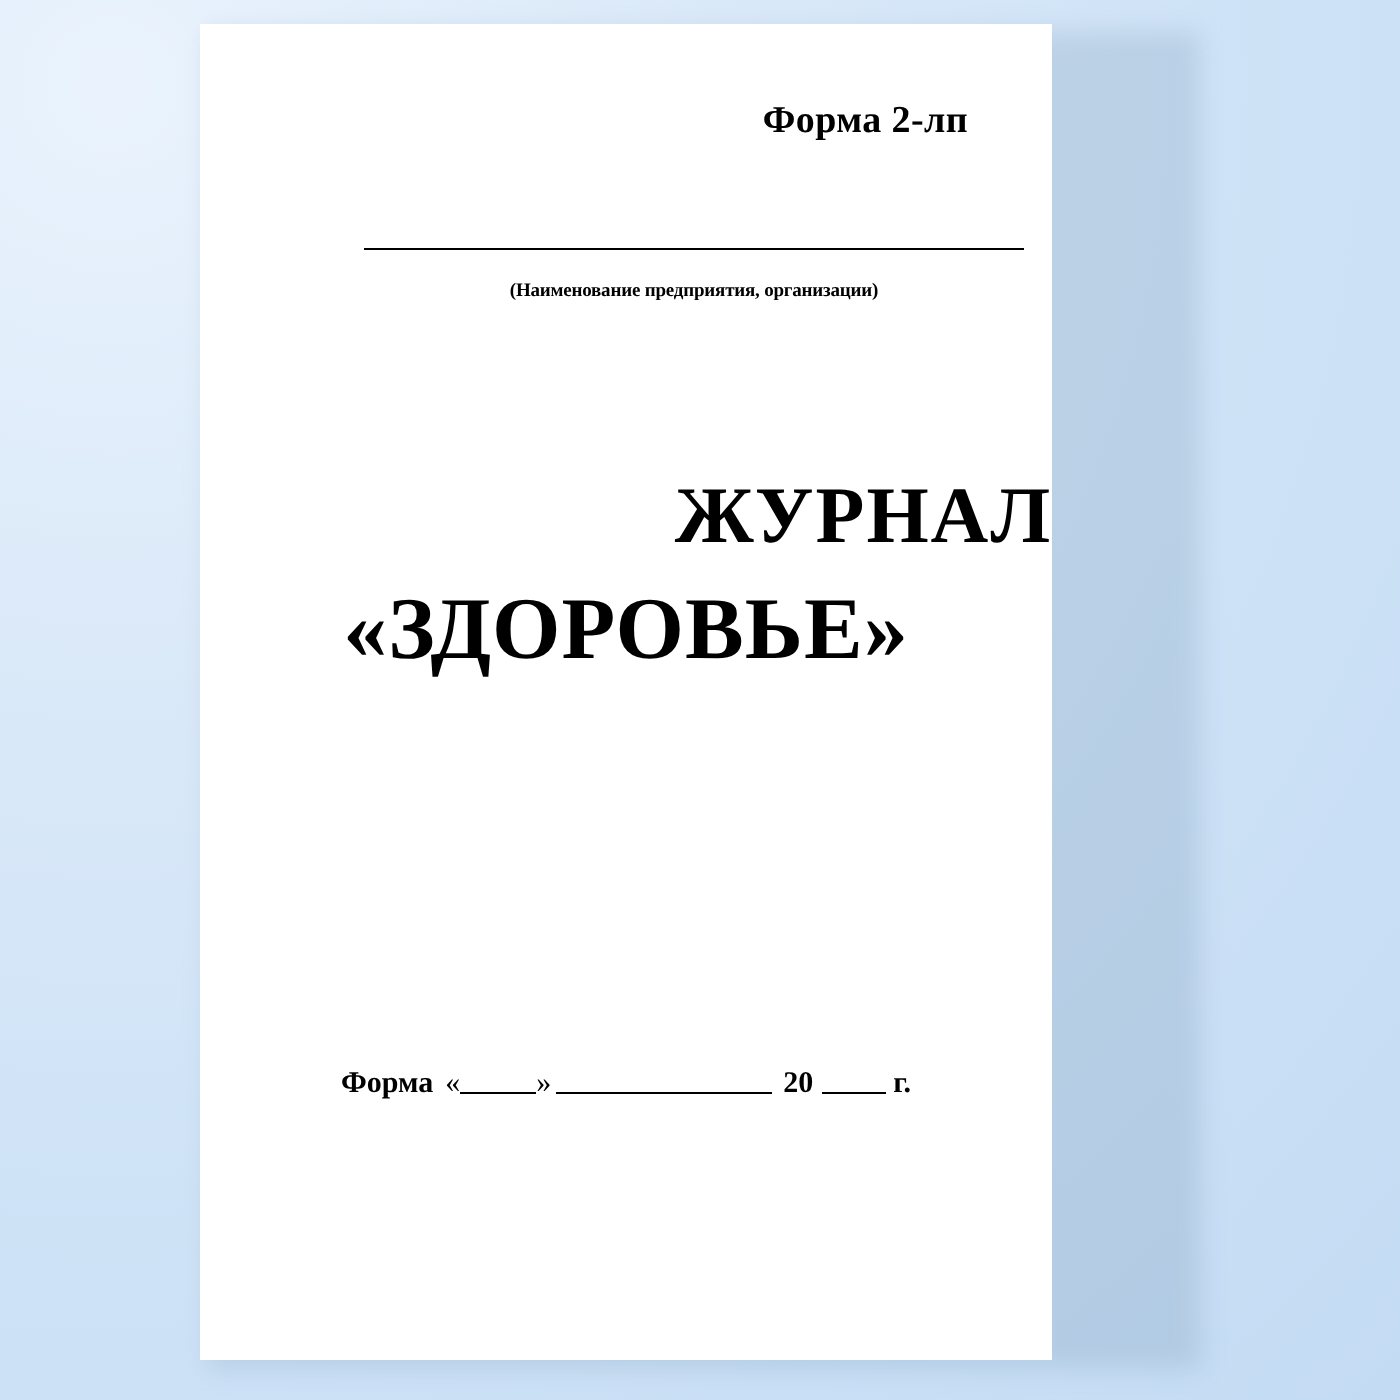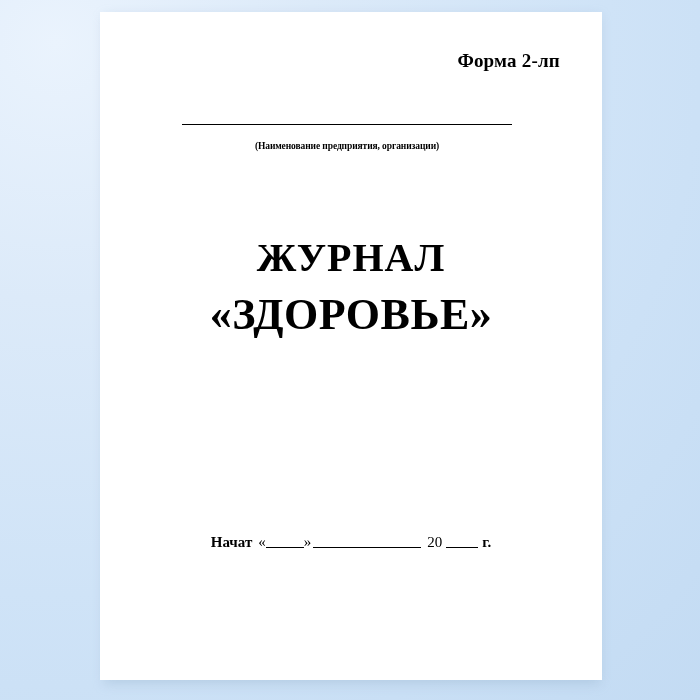--- a/index.html
+++ b/index.html
@@ -26,21 +26,21 @@
     top: 16px;
     width: 496px;
     height: 668px;
     background: rgba(120, 150, 180, 0.25);
     filter: blur(6px);
   }
   .page {
     position: absolute;
     left: 100px;
     top: 12px;
-    width: 502px;
+    width: 426px;
     height: 668px;
     background: #ffffff;
     box-sizing: border-box;
   }
 
   .form-code {
     position: absolute;
     right: 42px;
     top: 38px;
     font-size: 19px;
@@ -77,20 +77,21 @@
     right: 0;
     top: 222px;
     text-align: center;
   }
   .title-main {
     font-size: 40px;
     font-weight: bold;
     letter-spacing: 1px;
     color: #000;
     line-height: 1.18;
+    text-align: right;
   }
   .title-sub {
     font-size: 44px;
     font-weight: bold;
     letter-spacing: 0.5px;
     color: #000;
     line-height: 1.25;
     margin-top: 6px;
   }
 
@@ -130,21 +131,21 @@
     margin-left: 2px;
   }
   .ul-year {
     display: inline-block;
     width: 32px;
     border-bottom: 1.2px solid #000;
     height: 11px;
     vertical-align: -1px;
     margin: 0 4px;
   }
-  .yy { font-weight: normal; margin-left: 6px; }
+  .yy { font-weight: bold; margin-left: 6px; }
   .gg { font-weight: bold; }
 </style>
 </head>
 <body>
 
 <div class="backdrop"></div>
 <div class="page-shadow"></div>
 
 <div class="page">
 
@@ -156,19 +157,19 @@
   </div>
 
   <div class="title-block">
     <div class="title-main">ЖУРНАЛ</div>
     <div class="title-sub">«ЗДОРОВЬЕ»</div>
   </div>
 
   <div class="dates">
 
     <div class="date-row">
-      <span class="lbl">Начат</span><span class="q">«</span><span class="ul-short"></span><span class="q">»</span><span class="ul-long"></span><span class="yy">20</span><span class="ul-year"></span><span class="gg">г.</span>
+      <span class="lbl">Форма</span><span class="q">«</span><span class="ul-short"></span><span class="q">»</span><span class="ul-long"></span><span class="yy">20</span><span class="ul-year"></span><span class="gg">г.</span>
     </div>
 
 
   </div>
 
 </div>
 
 </body></html>

